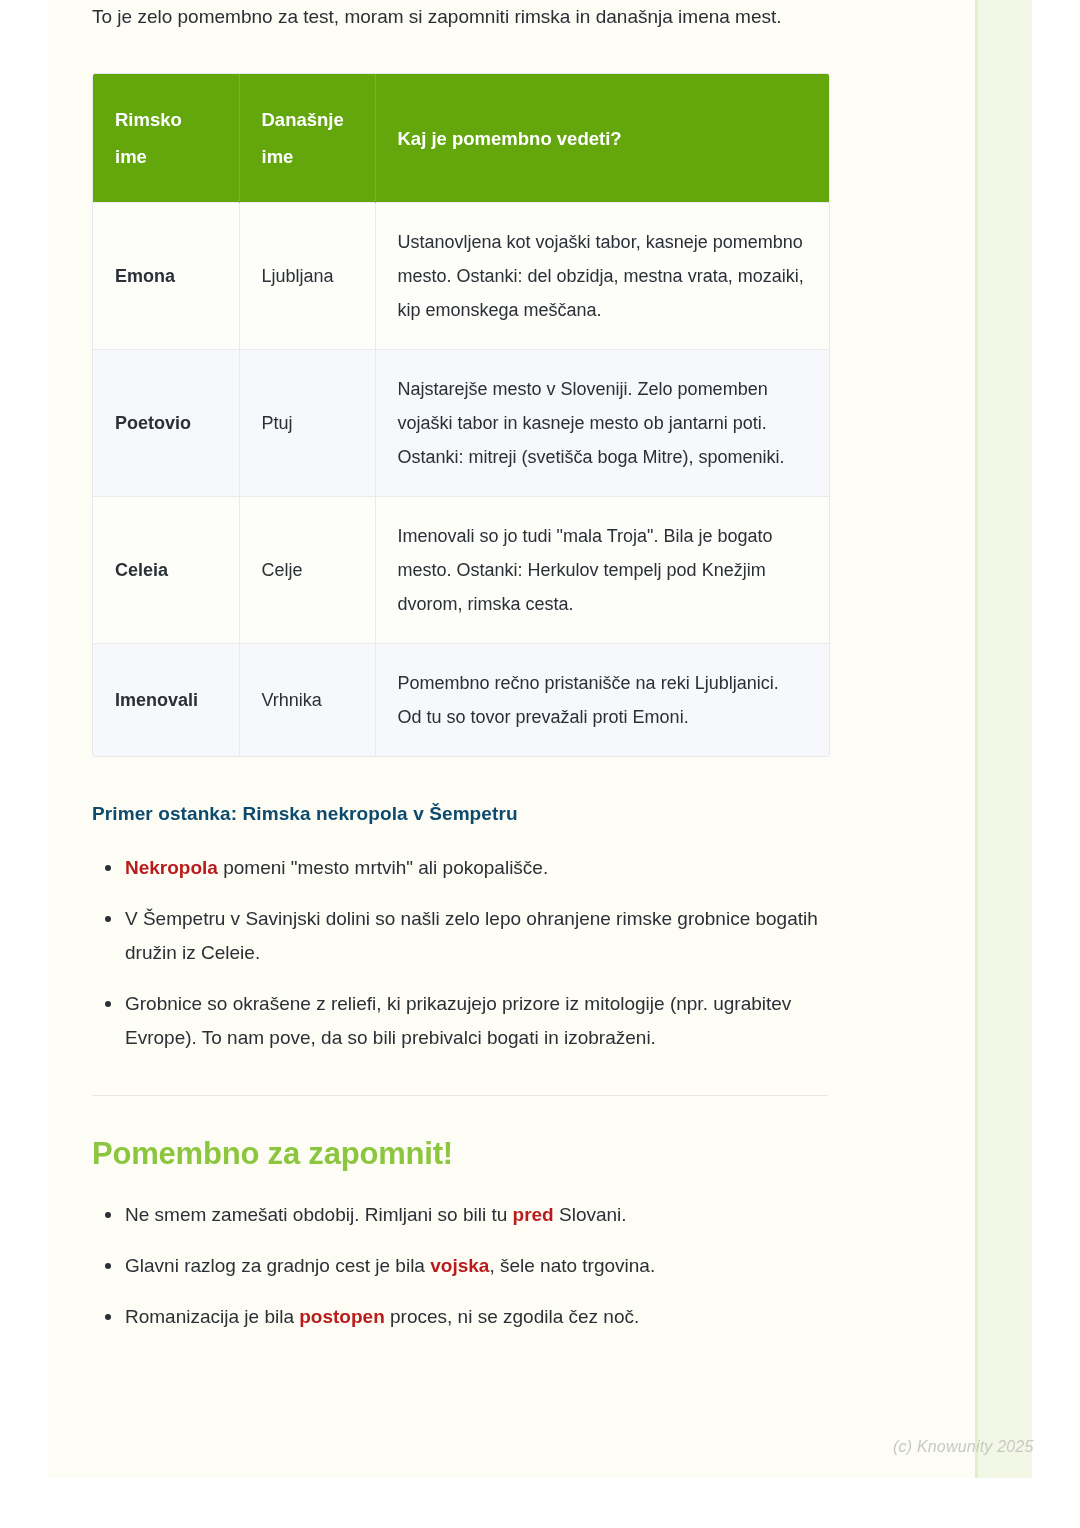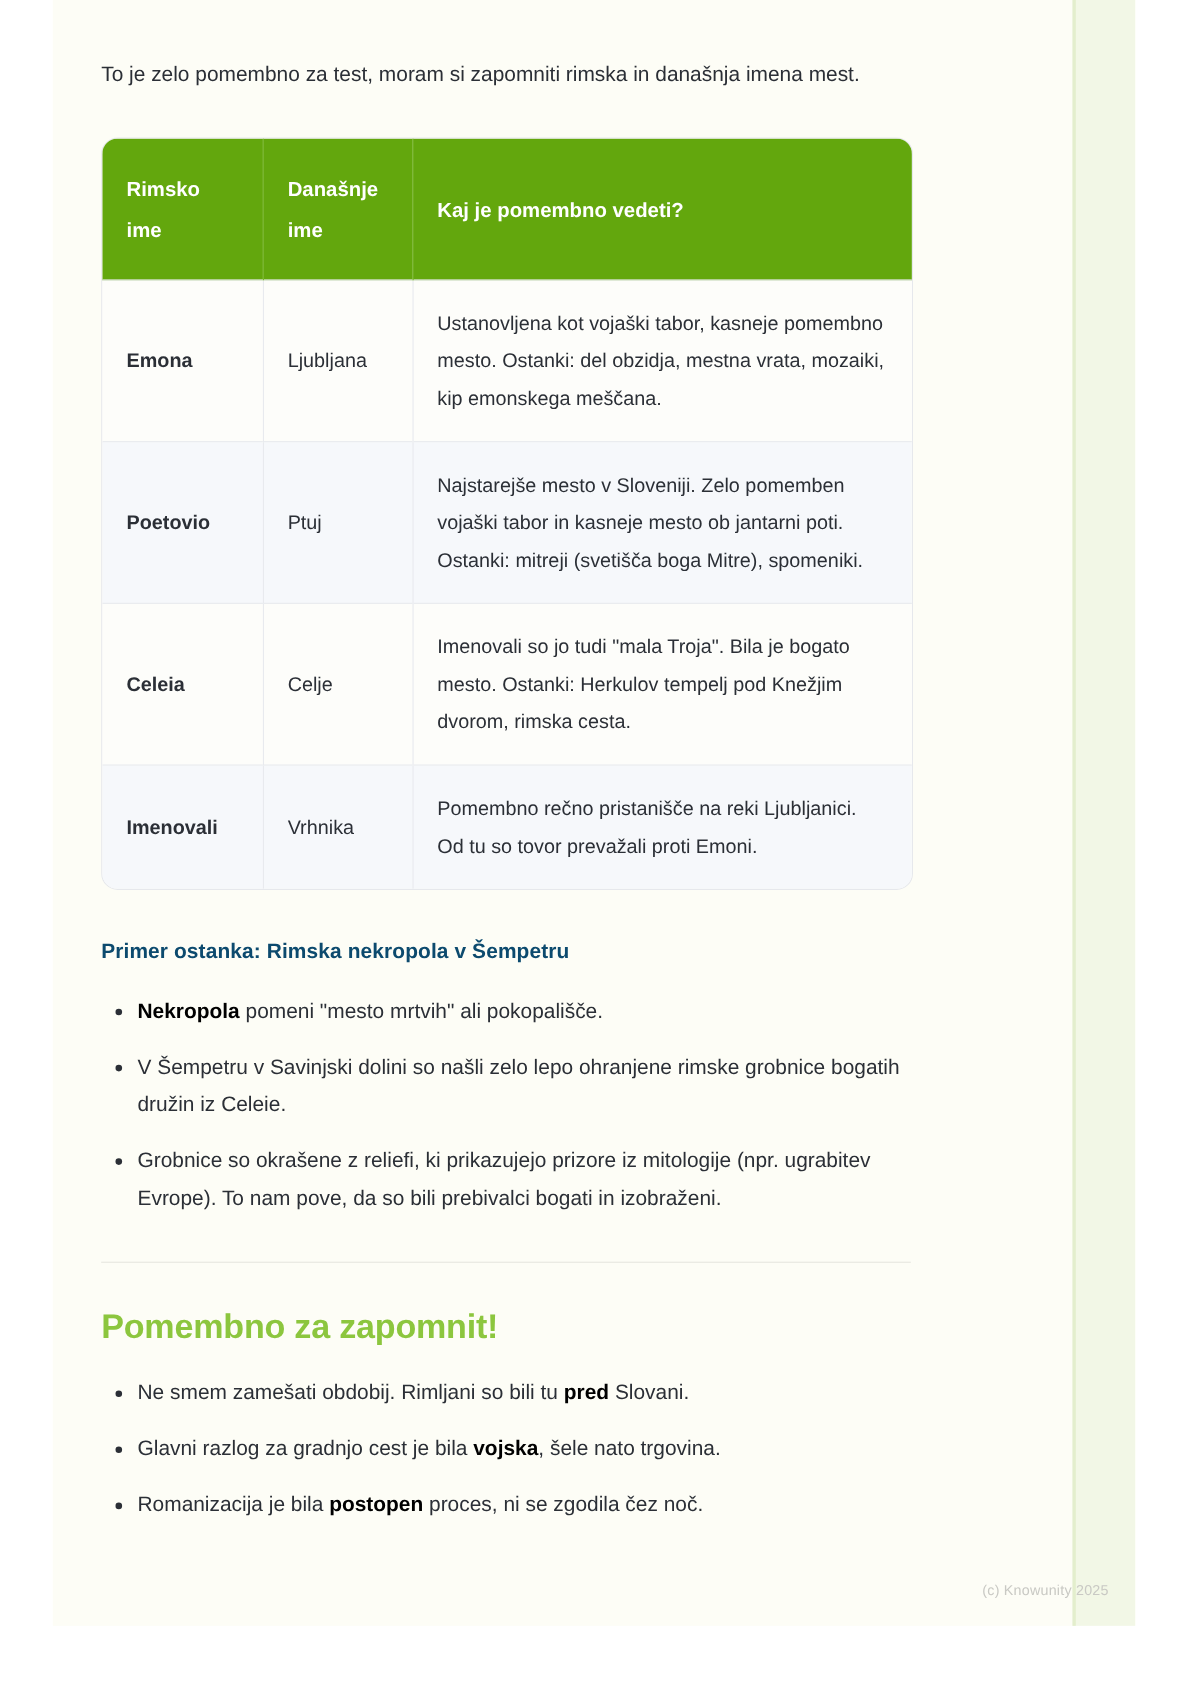--- a/index.html
+++ b/index.html
@@ -47,34 +47,33 @@
   .content {
     position: absolute;
     left: 92px;
     top: 0;
     width: 736px;
   }
 
   
   .intro {
     margin: 0;
-    padding-top: 52px;
     font-size: 19px;
     line-height: 34px;
     color: #2b2f36;
     text-align: justify;
     text-justify: inter-word;
   }
 
   
   .tbl-wrap {
     margin-top: 39px;
     width: 736px;
     border: 1px solid #e6e8ec;
-    border-radius: 15px;
+    border-radius: 3px;
     overflow: hidden;
     background: #fdfdfa;
   }
   table.facts {
     border-collapse: collapse;
     width: 100%;
     table-layout: fixed;
   }
   table.facts col.c1 { width: 146px; }
   table.facts col.c2 { width: 136px; }
@@ -137,21 +136,21 @@
   ul.bullets li::before {
     content: "";
     position: absolute;
     left: -20px;
     top: 14px;
     width: 6px;
     height: 6px;
     background: #2b2f36;
     border-radius: 50%;
   }
-  ul.bullets b { font-weight: bold; color: #000000; }
+  ul.bullets b { font-weight: bold; color: #b91c1c; }
 
   
   .divider {
     margin: 40px 0 0 0;
     border: 0;
     border-top: 1px solid #e7e7df;
     width: 736px;
   }
 
   
@@ -163,24 +162,25 @@
     letter-spacing: -0.2px;
   }
 
   .list-remember { margin-top: 28px; }
 
   
   .watermark {
     position: absolute;
     left: 893px;
     top: 1438px;
-    font-size: 13px;
+    font-size: 16px;
     color: #c9c9c4;
     white-space: nowrap;
     letter-spacing: .2px;
+    font-style: italic;
   }
 </style>
 </head>
 <body>
 
 <div id="page">
 
   <div class="sheet"></div>
   <div class="green-band"></div>
 

